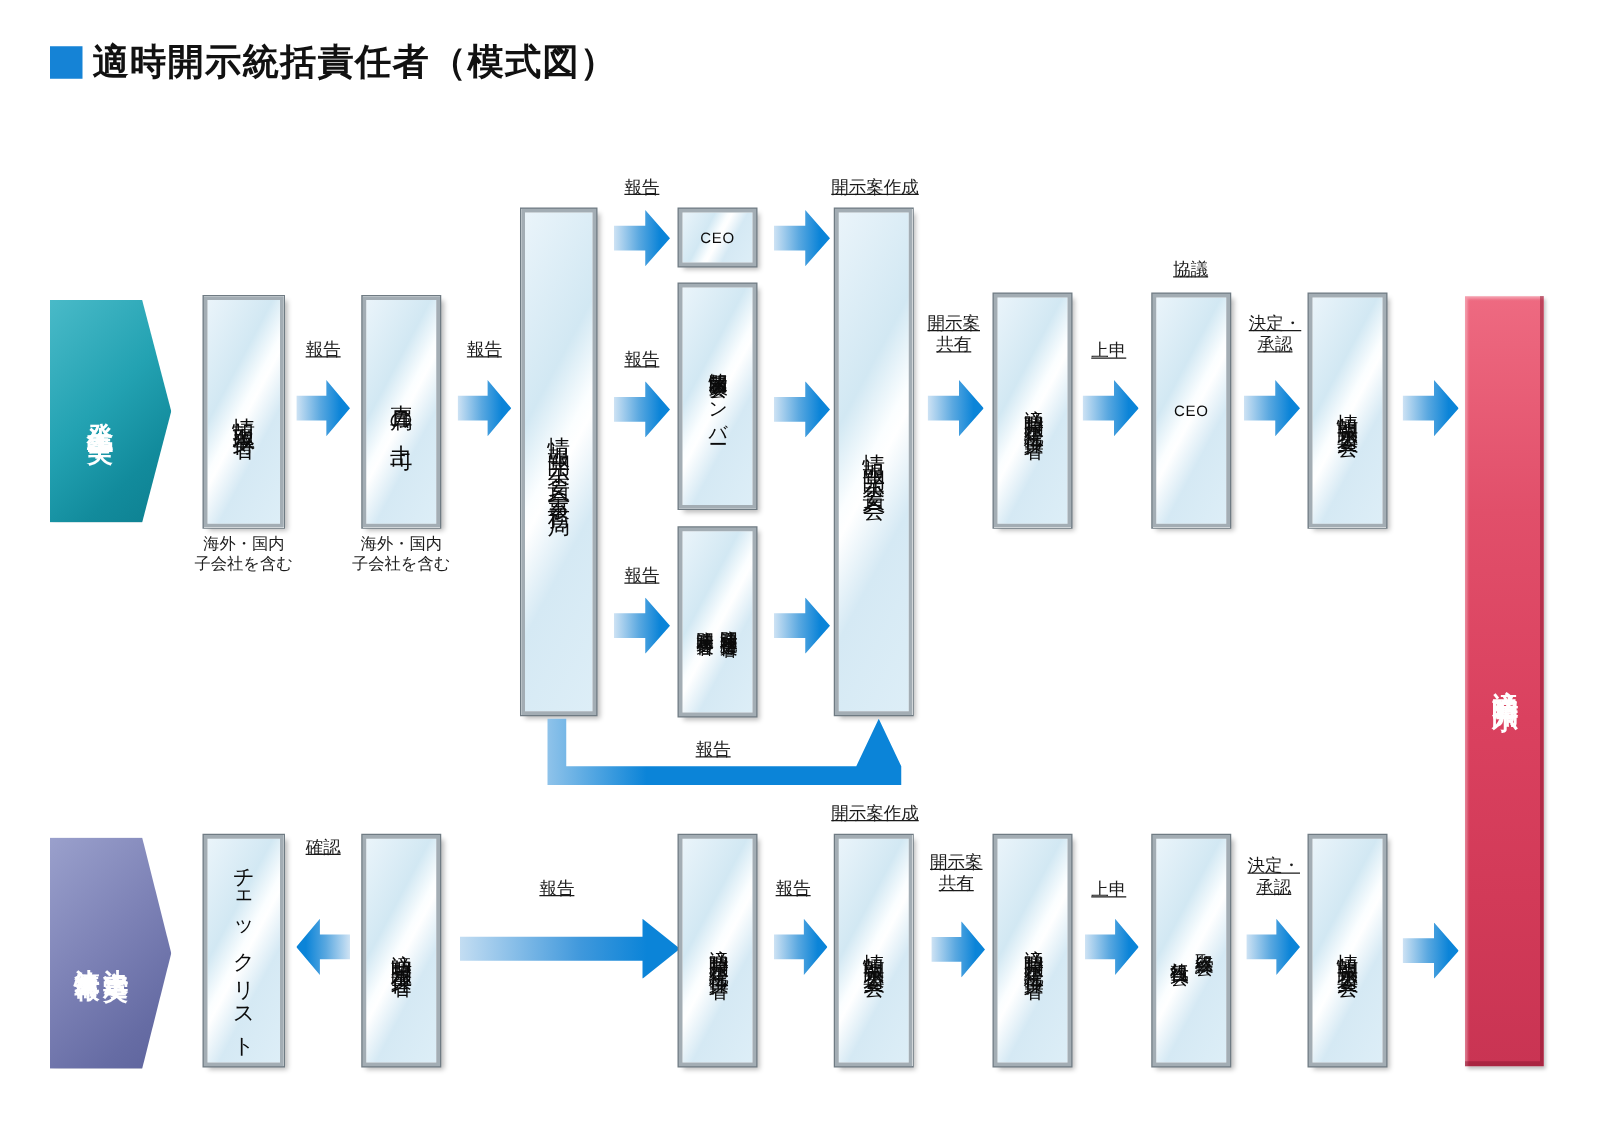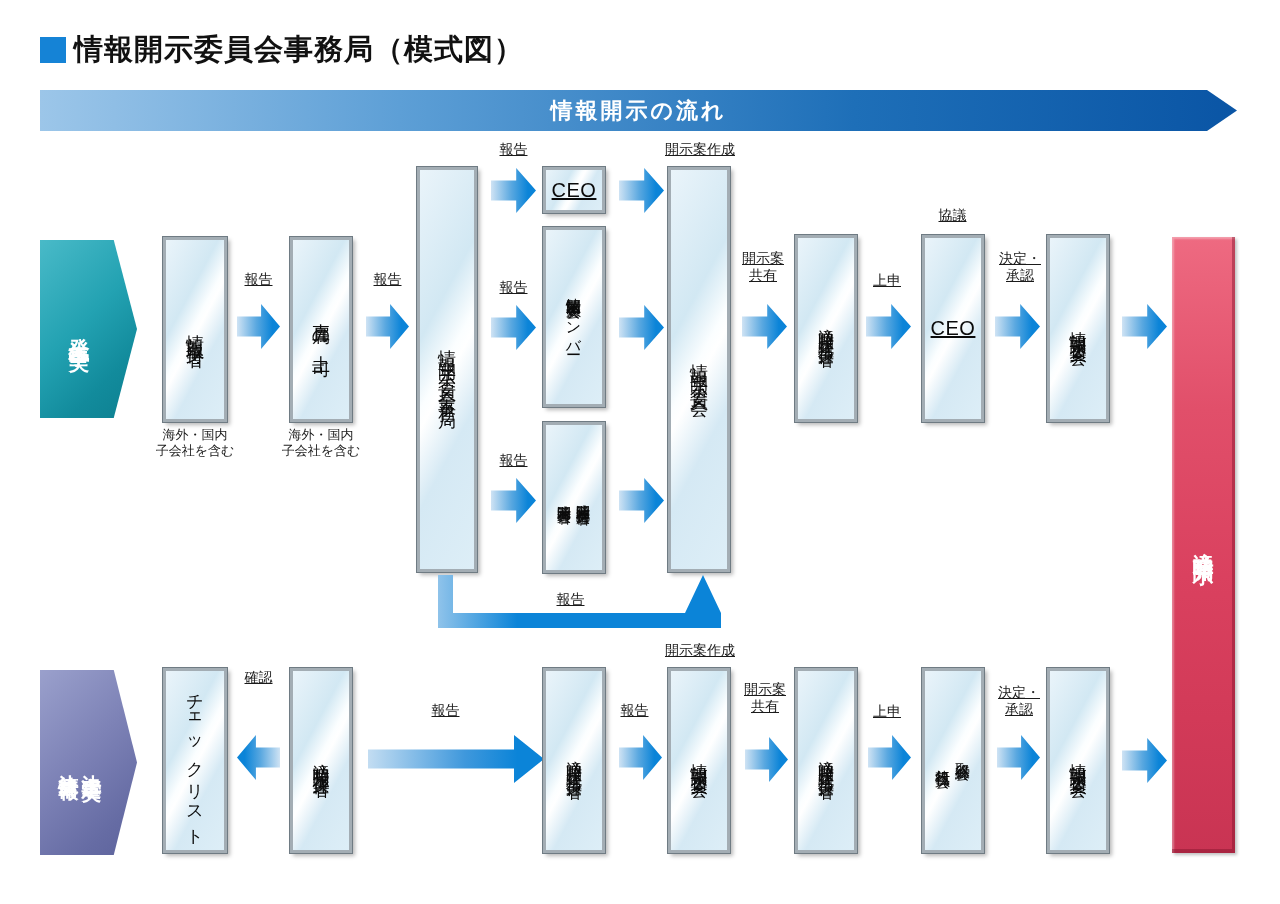--- a/index.html
+++ b/index.html
@@ -22,21 +22,21 @@
   .box{position:absolute;box-sizing:border-box;border:3px solid #a3adb4;
     box-shadow:0 0 0 1px #6f7b83,3px 3px 4px rgba(0,0,0,0.28);
     background:linear-gradient(118deg,#eaf4fa 0%,#d2e8f3 34%,#fbfeff 48%,#ffffff 52%,#d5e9f4 68%,#ddeef7 100%);
     display:flex;align-items:center;justify-content:center;}
   .vtext{writing-mode:vertical-rl;text-orientation:mixed;font-size:18px;color:#0b0b0b;letter-spacing:4px;line-height:1;}
   .cols{display:flex;flex-direction:row-reverse;gap:5px;align-items:center;justify-content:center;}
   .fs14{font-size:14px;letter-spacing:1px;}
   .fs15{font-size:15px;letter-spacing:1px;}
   .fs16{font-size:16px;letter-spacing:3px;}
   .fs17{font-size:17px;letter-spacing:3px;}
-  .ceo-text{font-size:20px;color:#0b0b0b;letter-spacing:0.5px;text-decoration:underline;}
+  .ceo-text{font-size:12px;color:#0b0b0b;letter-spacing:0.5px;}
 
   
   .lbl{position:absolute;font-size:14px;color:#1b1b1b;text-align:center;line-height:17px;text-decoration:underline;}
   .lbl span{display:block;text-align:center;}
   .note{position:absolute;font-size:13px;color:#1b1b1b;text-align:center;line-height:16px;}
   .note span{display:block;}
 
   
   .ar{position:absolute;}
   .ar.r{background:linear-gradient(90deg,#cfe3f4 0%,#5aa8e0 45%,#0b84d8 82%);
@@ -65,26 +65,23 @@
 
   .l-arrow{position:absolute;left:430px;top:570px;}
 </style>
 </head>
 <body>
 
 <div class="stage">
 
   <div class="title-row">
     <span class="tsq"></span>
-    <h1>情報開示委員会事務局（模式図）</h1>
-  </div>
-
-  <div class="banner">
-    <span>情報開示の流れ</span>
-  </div>
+    <h1>適時開示統括責任者（模式図）</h1>
+  </div>
+
 
   <div class="pent teal" style="left:40px;top:240px;width:97px;height:178px;">
     <span class="vtext" style="margin-right:18px;">発生事実</span>
   </div>
 
   <div class="box" style="left:163px;top:237px;width:64px;height:185px;">
     <span class="vtext">情報取得者</span>
   </div>
   <div class="note" style="left:130px;top:427px;width:130px;">
     <span>海外・国内</span>

